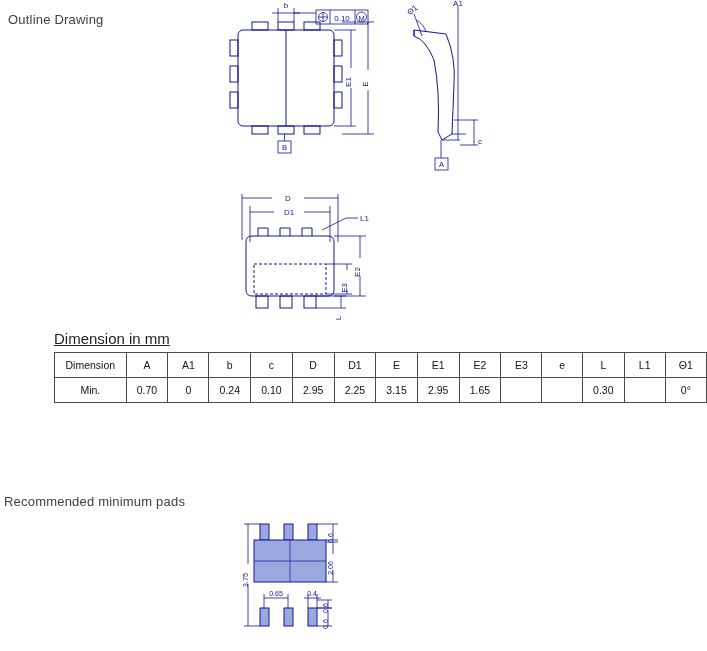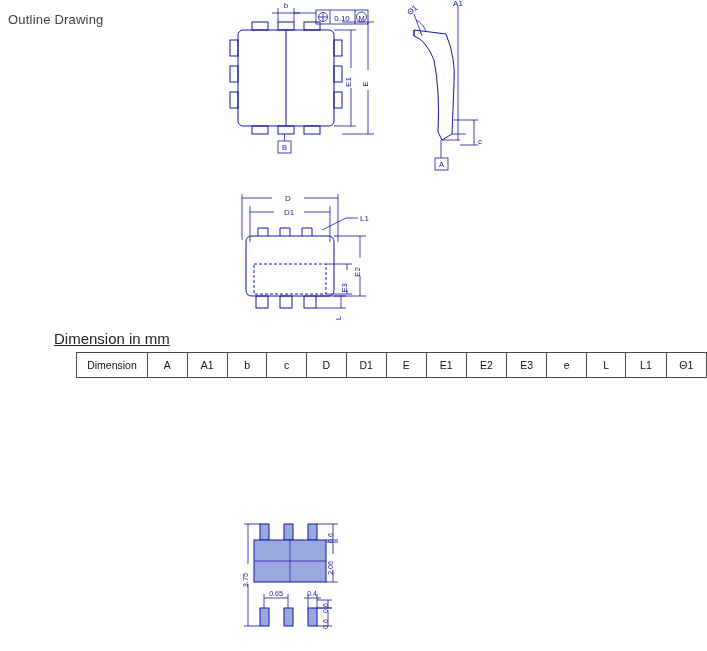--- a/index.html
+++ b/index.html
@@ -38,21 +38,20 @@
   }
 
   
   .dim-table {
     position: absolute;
     left: 54px;
     top: 352px;
     border-collapse: collapse;
     font-size: 10.5px;
     color: #111;
-    margin-left: 22px;
   }
   .dim-table td, .dim-table th {
     border: 1px solid #4a4a4a;
     text-align: center;
     font-weight: normal;
     height: 24px;
     padding: 0 2px;
   }
   .dim-table th:first-child, .dim-table td:first-child {
     width: 68px;
@@ -74,20 +73,21 @@
     fill: #15159c;
   }
 </style>
 </head>
 <body>
 
 <div class="page">
 
   <div class="section-title" id="title-outline">Outline Drawing</div>
 
+  <div class="section-title" id="title-pads">Recommended minimum pads</div>
 
   <div id="dim-caption">Dimension in mm</div>
 
   <svg class="drawing" id="dwg-top" width="290" height="180" viewBox="0 0 290 180">
     <g fill="none" stroke="#15159c" stroke-width="1">
 
       <rect x="28" y="30" width="96" height="96" rx="5" ry="5"></rect>
       <line x1="76" y1="30" x2="76" y2="126"></line>
 
       <rect x="20" y="40" width="8" height="16"></rect>
@@ -326,16 +326,33 @@
         <th class="col-narrow">E1</th>
         <th class="col-narrow">E2</th>
         <th class="col-narrow">E3</th>
         <th class="col-narrow">e</th>
         <th class="col-narrow">L</th>
         <th class="col-narrow">L1</th>
         <th class="col-narrow">Θ1</th>
       </tr>
     </thead>
     <tbody>
+      <tr>
+        <td>Min.</td>
+        <td>0.70</td>
+        <td>0</td>
+        <td>0.24</td>
+        <td>0.10</td>
+        <td>2.95</td>
+        <td>2.25</td>
+        <td>3.15</td>
+        <td>2.95</td>
+        <td>1.65</td>
+        <td></td>
+        <td></td>
+        <td>0.30</td>
+        <td></td>
+        <td>0°</td>
+      </tr>
     </tbody>
   </table>
 
 </div>
 
 </body></html>

